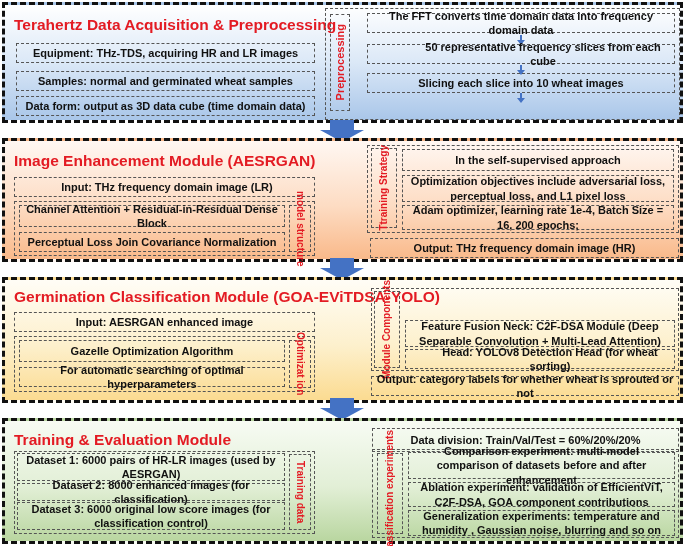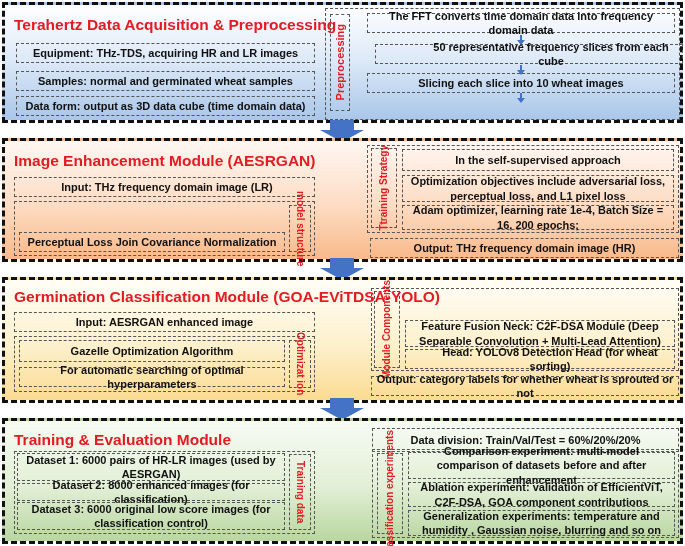--- a/index.html
+++ b/index.html
@@ -28,39 +28,40 @@
   <div class="box" style="left:11px; top:91px; width:299px; height:20px;">Data form: output as 3D data cube (time domain data)</div>
 
   <div class="frame" style="left:320px; top:3px; width:355px; height:112px;"></div>
   <div class="vlabel" style="left:325px; top:9px; width:20px; height:97px;">
       <span>Preprocessing</span>
     </div>
   <div class="box" style="left:362px; top:8px; width:308px; height:20px;">The FFT converts time domain data into frequency domain data</div>
   <svg class="small-arrow" style="left:512px; top:30px;" viewBox="0 0 8 10">
       <path d="M3 0h2v5h3L4 10 0 5h3z" fill="#4472c4"></path>
     </svg>
-  <div class="box" style="left:370px; top:39px; width:308px; height:20px;padding-left:48px;">50 representative frequency slices from each cube</div>
+  <div class="box" style="left:362px; top:39px; width:308px; height:20px;padding-left:48px;">50 representative frequency slices from each cube</div>
   <svg class="small-arrow" style="left:512px; top:60px;" viewBox="0 0 8 10">
       <path d="M3 0h2v5h3L4 10 0 5h3z" fill="#4472c4"></path>
     </svg>
   <div class="box" style="left:362px; top:68px; width:308px; height:20px;">Slicing each slice into 10 wheat images</div>
   <svg class="small-arrow" style="left:512px; top:88px;" viewBox="0 0 8 10">
       <path d="M3 0h2v5h3L4 10 0 5h3z" fill="#4472c4"></path>
     </svg>
   <div class="box" style="left:362px; top:96px; width:308px; height:20px;margin-top:44px;">Size normalization of images</div>
 </div>
 
 <svg class="big-arrow" style="left:320px; top:120px;" viewBox="0 0 44 22">
     <path d="M10 0h24v10h10L22 22 0 10h10z" fill="#4472c4"></path>
   </svg>
 
 <div class="module m2">
   <div class="title" style="left:9px; top:11px;">Image Enhancement Module (AESRGAN)</div>
   <div class="box" style="left:9px; top:36px; width:301px; height:20px;padding-left:9px;">Input: THz frequency domain image (LR)</div>
   <div class="frame" style="left:9px; top:60px; width:301px; height:55px;"></div>
+  <div class="box" style="left:14px; top:64px; width:266px; height:22px;">Channel Attention + Residual-in-Residual Dense Block</div>
   <div class="box" style="left:14px; top:91px; width:266px; height:20px;">Perceptual Loss Join Covariance Normalization</div>
   <div class="vlabel down" style="left:284px; top:64px; width:22px; height:47px; font-size:10px;">
       <span>model structure</span>
     </div>
 
   <div class="frame" style="left:362px; top:4px; width:312px; height:88px;"></div>
   <div class="vlabel" style="left:366px; top:7px; width:26px; height:80px; font-size:10px;">
       <span>Ttraining Strategy</span>
     </div>
   <div class="box" style="left:397px; top:8px; width:272px; height:22px;">In the self-supervised approach</div>

